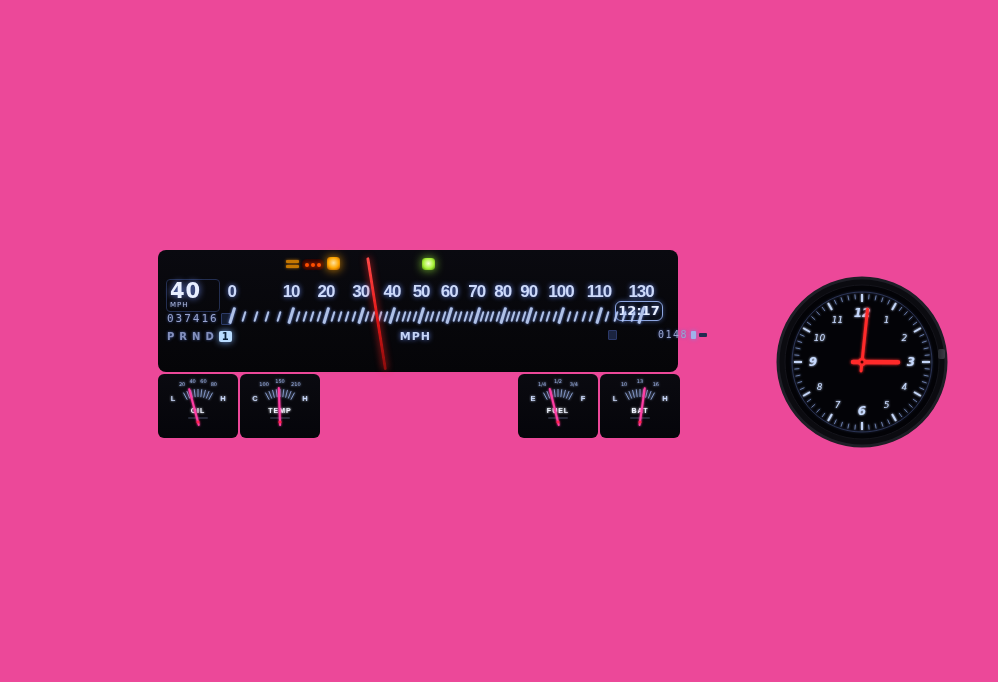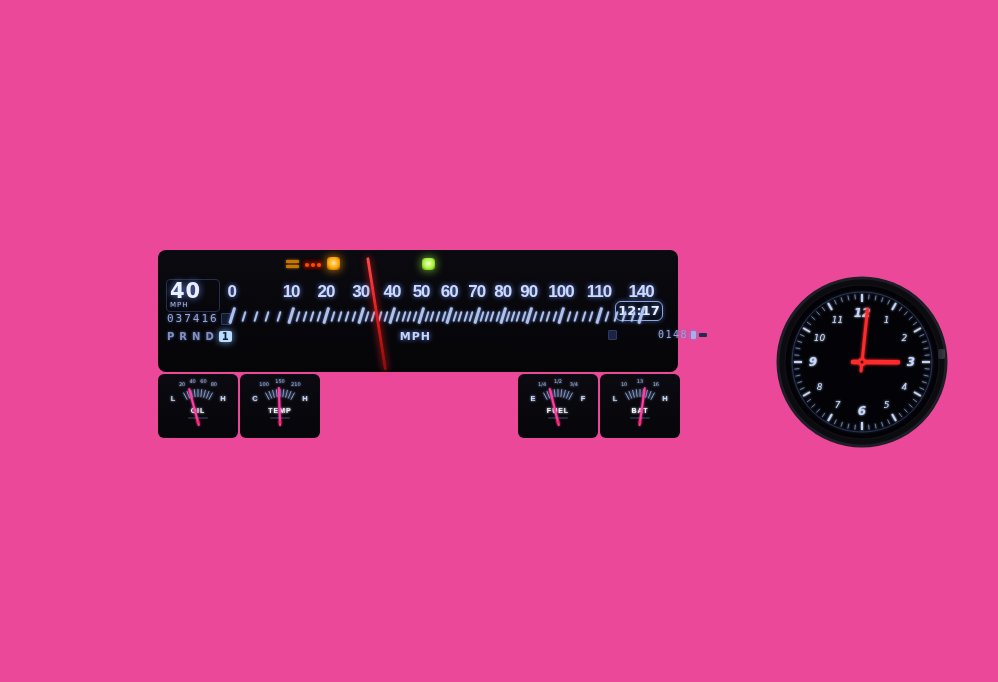--- a/index.html
+++ b/index.html
@@ -152,21 +152,21 @@
         <div class="sp-label" style="left: 32.3%;">20</div>
         <div class="sp-label" style="left: 39%;">30</div>
         <div class="sp-label" style="left: 45%;">40</div>
         <div class="sp-label" style="left: 50.6%;">50</div>
         <div class="sp-label" style="left: 56%;">60</div>
         <div class="sp-label" style="left: 61.3%;">70</div>
         <div class="sp-label" style="left: 66.3%;">80</div>
         <div class="sp-label" style="left: 71.3%;">90</div>
         <div class="sp-label" style="left: 77.5%;">100</div>
         <div class="sp-label" style="left: 84.8%;">110</div>
-        <div class="sp-label" style="left: 92.9%;">140</div>
+        <div class="sp-label" style="left: 92.9%;">130</div>
         <div class="sp-tick major" style="left: 14.2%;"></div>
         <div class="sp-tick" style="left: 16.48%;"></div>
         <div class="sp-tick" style="left: 18.76%;"></div>
         <div class="sp-tick" style="left: 21.04%;"></div>
         <div class="sp-tick" style="left: 23.32%;"></div>
         <div class="sp-tick major" style="left: 25.6%;"></div>
         <div class="sp-tick" style="left: 26.94%;"></div>
         <div class="sp-tick" style="left: 28.28%;"></div>
         <div class="sp-tick" style="left: 29.62%;"></div>
         <div class="sp-tick" style="left: 30.96%;"></div>

